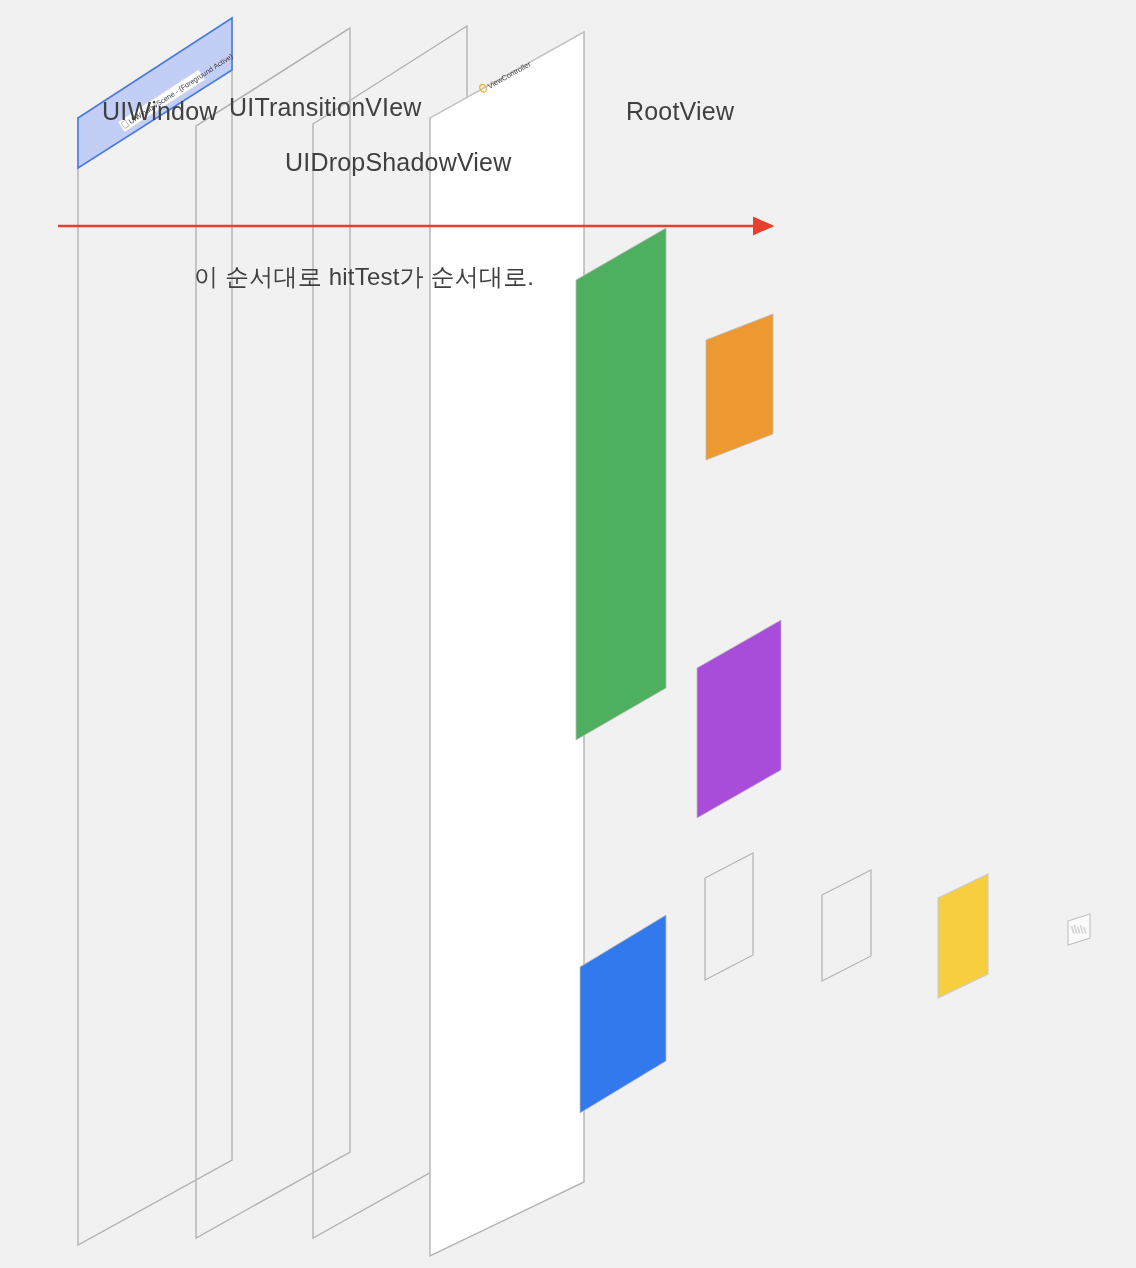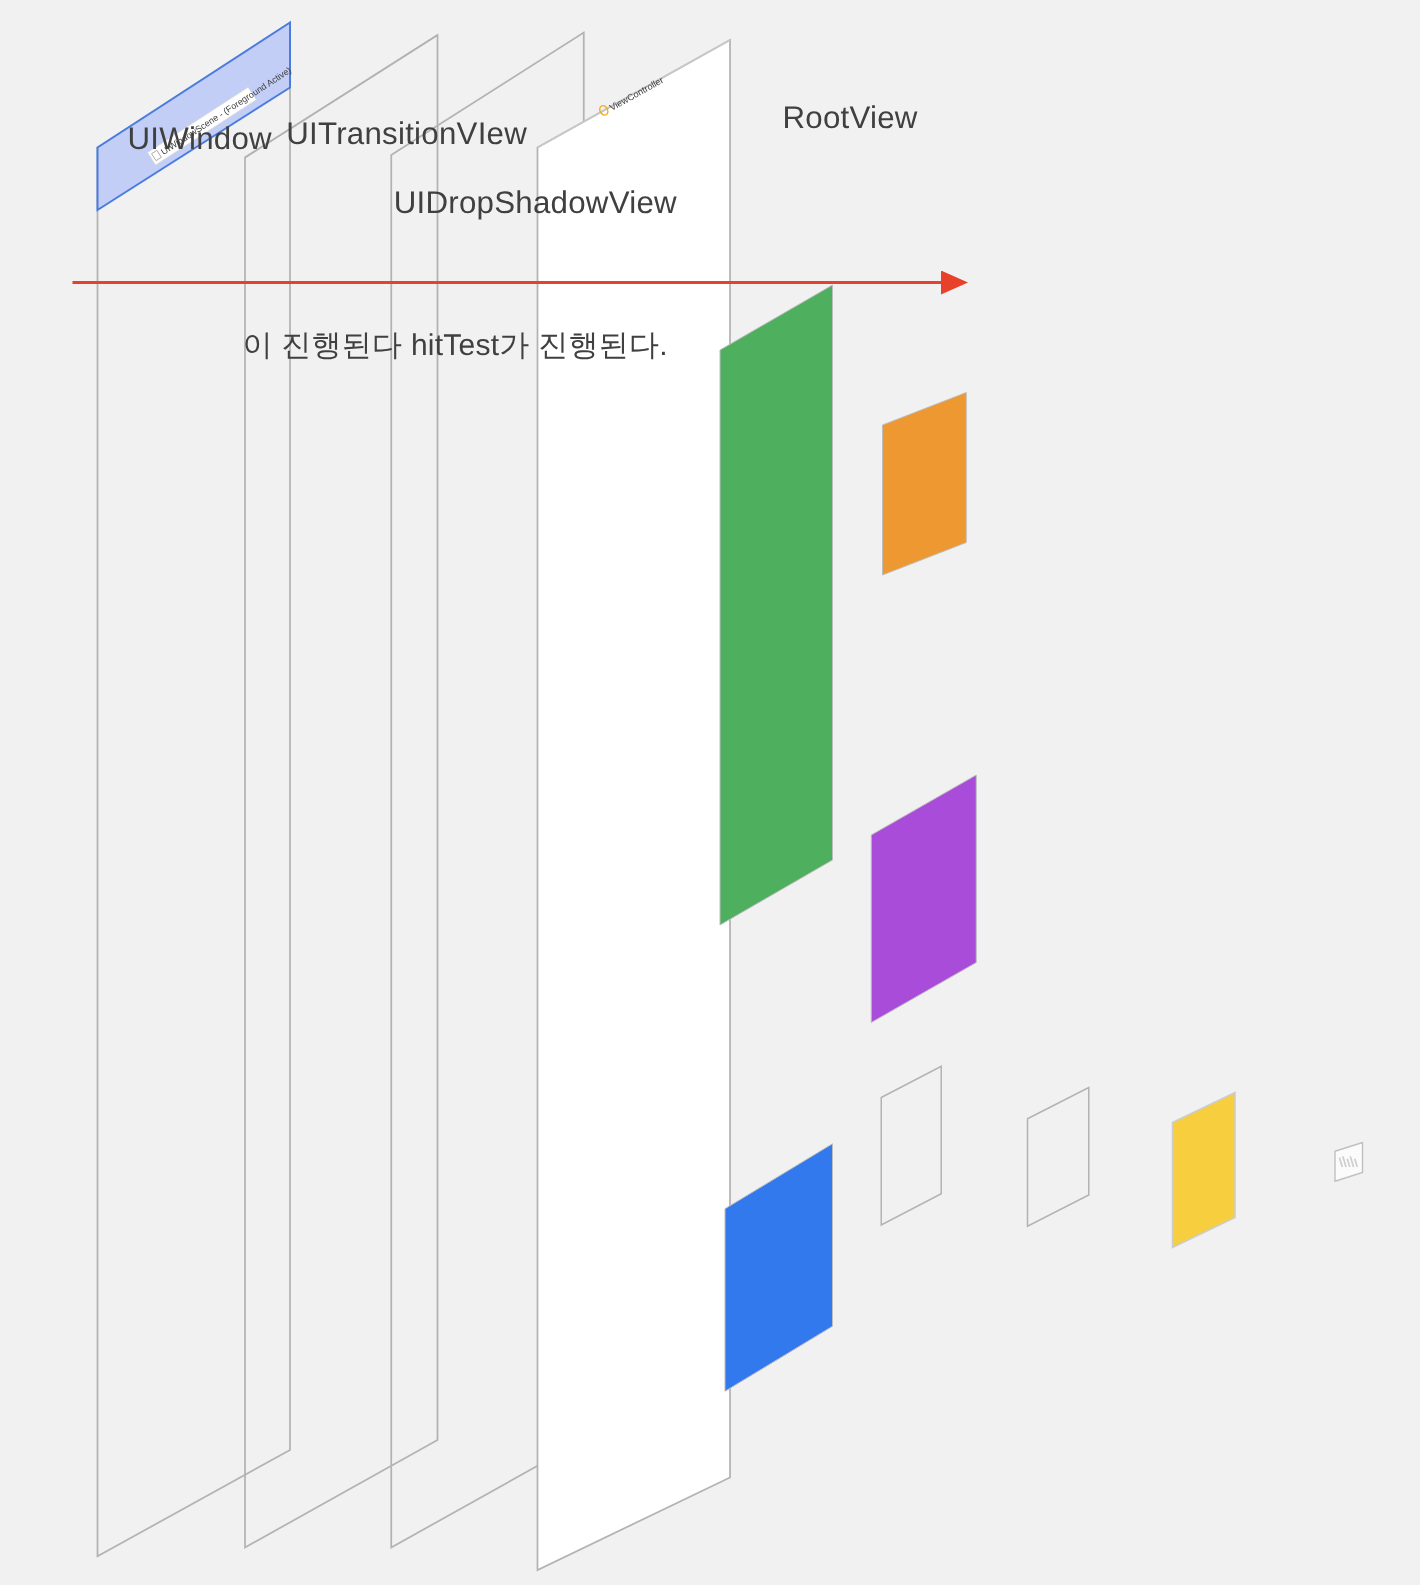--- a/index.html
+++ b/index.html
@@ -105,17 +105,17 @@
     <path d="M580,967 L666,915 L666,1061 L580,1113 Z" fill="#3279ee" stroke="#bdbdbd" stroke-width="0.8"></path>
   </g>
 
   <line x1="58" y1="226" x2="772" y2="226" stroke="#e8402a" stroke-width="2.4" marker-end="url(#arrowhead)"></line>
 </svg>
 
 <div class="anno" style="left:54px; top:99px;">UIWindow</div>
 
 <div class="anno" style="left:181px; top:95px;">UITransitionVIew</div>
 
-<div class="anno" style="left:267px; top:150px;">UIDropShadowView</div>
+<div class="anno" style="left:237px; top:150px;">UIDropShadowView</div>
 
-<div class="anno" style="left:578px; top:82px;">RootView</div>
+<div class="anno" style="left:578px; top:99px;">RootView</div>
 
-<div class="anno anno-ko" style="left:146px; top:265px;">이 진행된다 hitTest가 진행된다.</div>
+<div class="anno anno-ko" style="left:146px; top:265px;">이 순서대로 hitTest가 순서대로.</div>
 
 </body></html>

